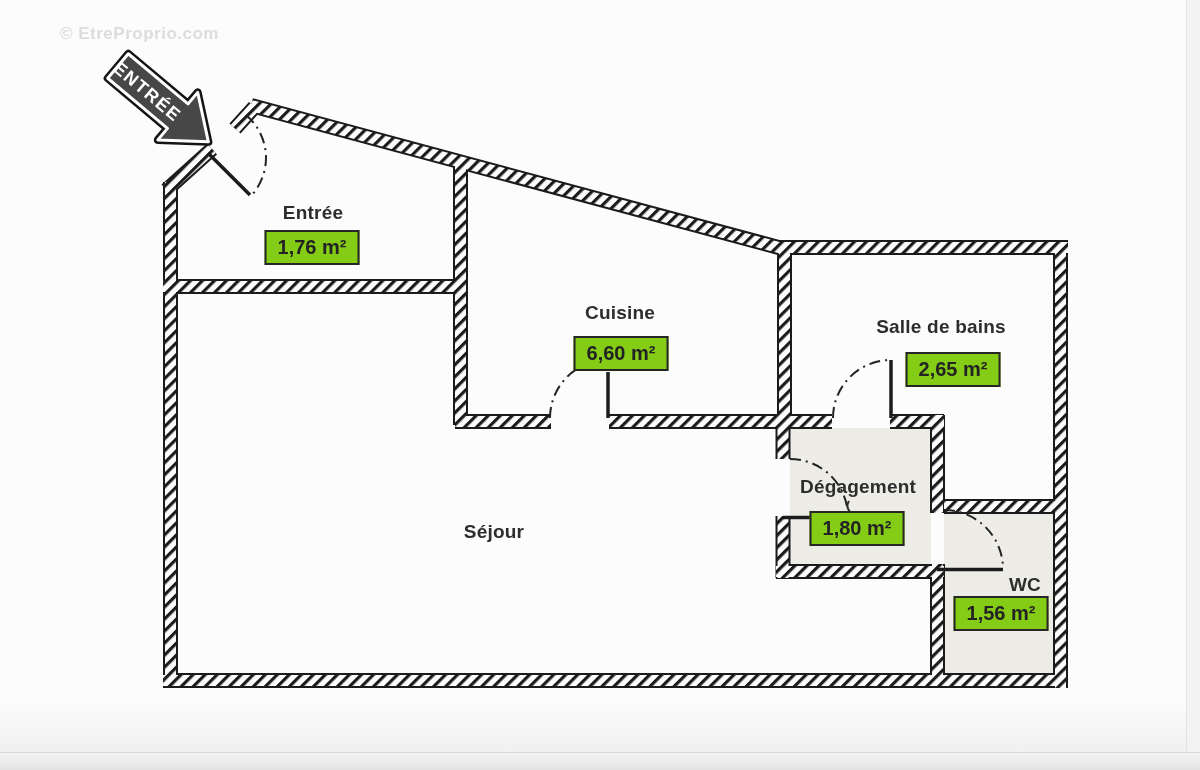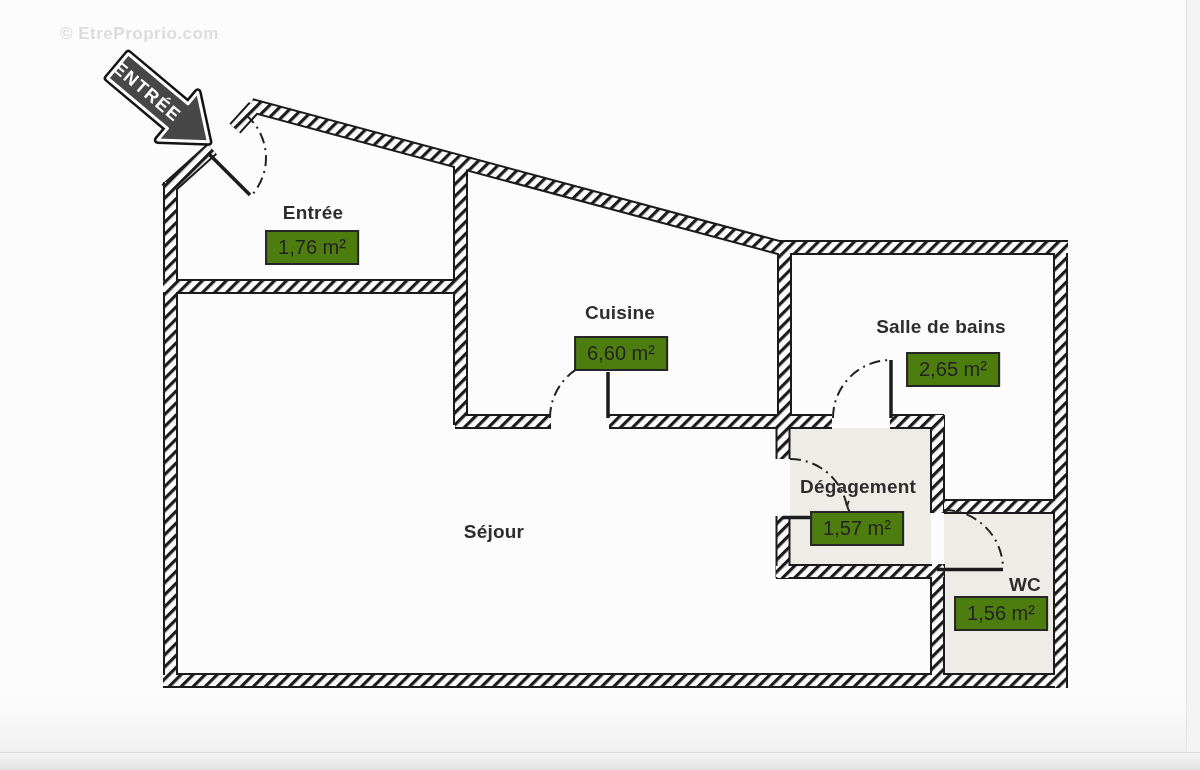--- a/index.html
+++ b/index.html
@@ -10,22 +10,22 @@
   }
   #plan-svg{position:absolute;left:0;top:0;}
   .wall-outline{stroke:#1b1b1b;stroke-width:15;fill:none;}
   .wall-hatch{stroke:url(#hatch);stroke-width:11;fill:none;}
   .door-arc{stroke:#222;stroke-width:2;fill:none;stroke-dasharray:11 5 2 5;}
   .door-leaf{stroke:#1c1c1c;stroke-width:3.5;fill:none;}
   .leader{stroke:#2a2a2a;stroke-width:2;fill:none;}
   .room-label{position:absolute;transform:translateX(-50%);white-space:nowrap;text-align:center;}
   .room-name{font-size:19px;font-weight:700;color:#2d2d2d;letter-spacing:0.2px;}
   .area-box{
-    display:inline-block;background:#4d7c0f;border:2.5px solid #262626;
-    padding:3px 11px;font-size:20px;font-weight:400;color:#232323;line-height:1.25;
+    display:inline-block;background:#84cc16;border:2.5px solid #262626;
+    padding:3px 11px;font-size:20px;font-weight:700;color:#232323;line-height:1.25;
   }
   #watermark{
     position:absolute;left:14px;top:24px;font-size:17px;font-weight:700;
     color:#dcdcdc;letter-spacing:0.5px;text-shadow:0 0 1px #ffffff;margin-left:46px;
   }
   #right-strip{
     position:absolute;top:0;left:1186px;width:14px;height:753px;
     background:#f3f3f3;border-left:1px solid #e3e3e3;
   }
   #bottom-strip{
@@ -130,21 +130,21 @@
     <span class="room-name">Salle de bains</span>
   </div>
   <div class="room-label" style="left:953px;top:352px">
     <span class="area-box">2,65 m²</span>
   </div>
 
   <div class="room-label" style="left:858px;top:476px">
     <span class="room-name">Dégagement</span>
   </div>
   <div class="room-label" style="left:857px;top:511px">
-    <span class="area-box">1,57 m²</span>
+    <span class="area-box">1,80 m²</span>
   </div>
 
   <div class="room-label" style="left:494px;top:521px">
     <span class="room-name">Séjour</span>
   </div>
 
   <div class="room-label" style="left:1025px;top:574px">
     <span class="room-name">WC</span>
   </div>
   <div class="room-label" style="left:1001px;top:596px">

